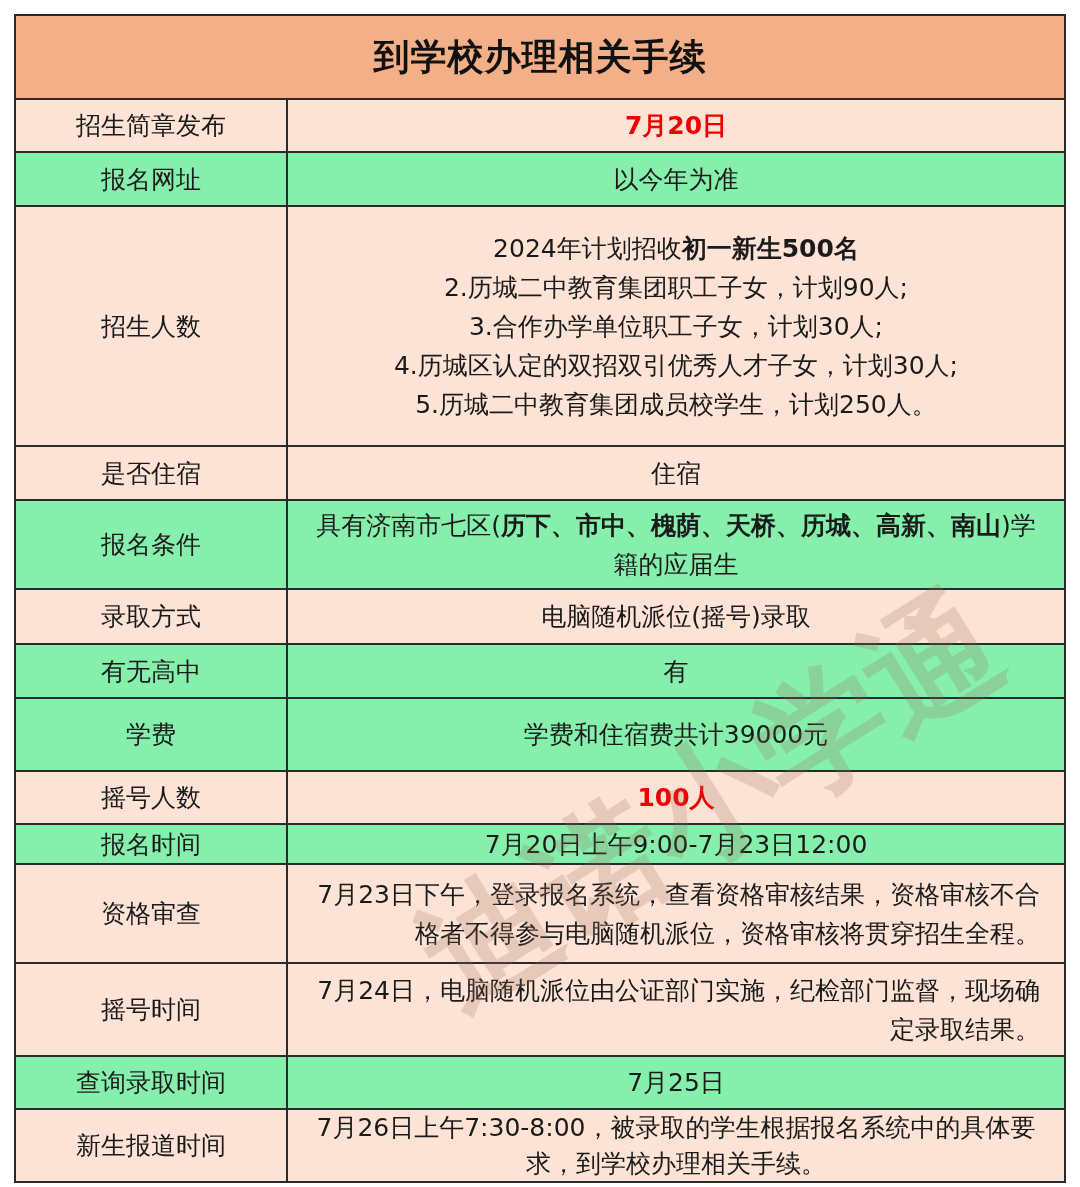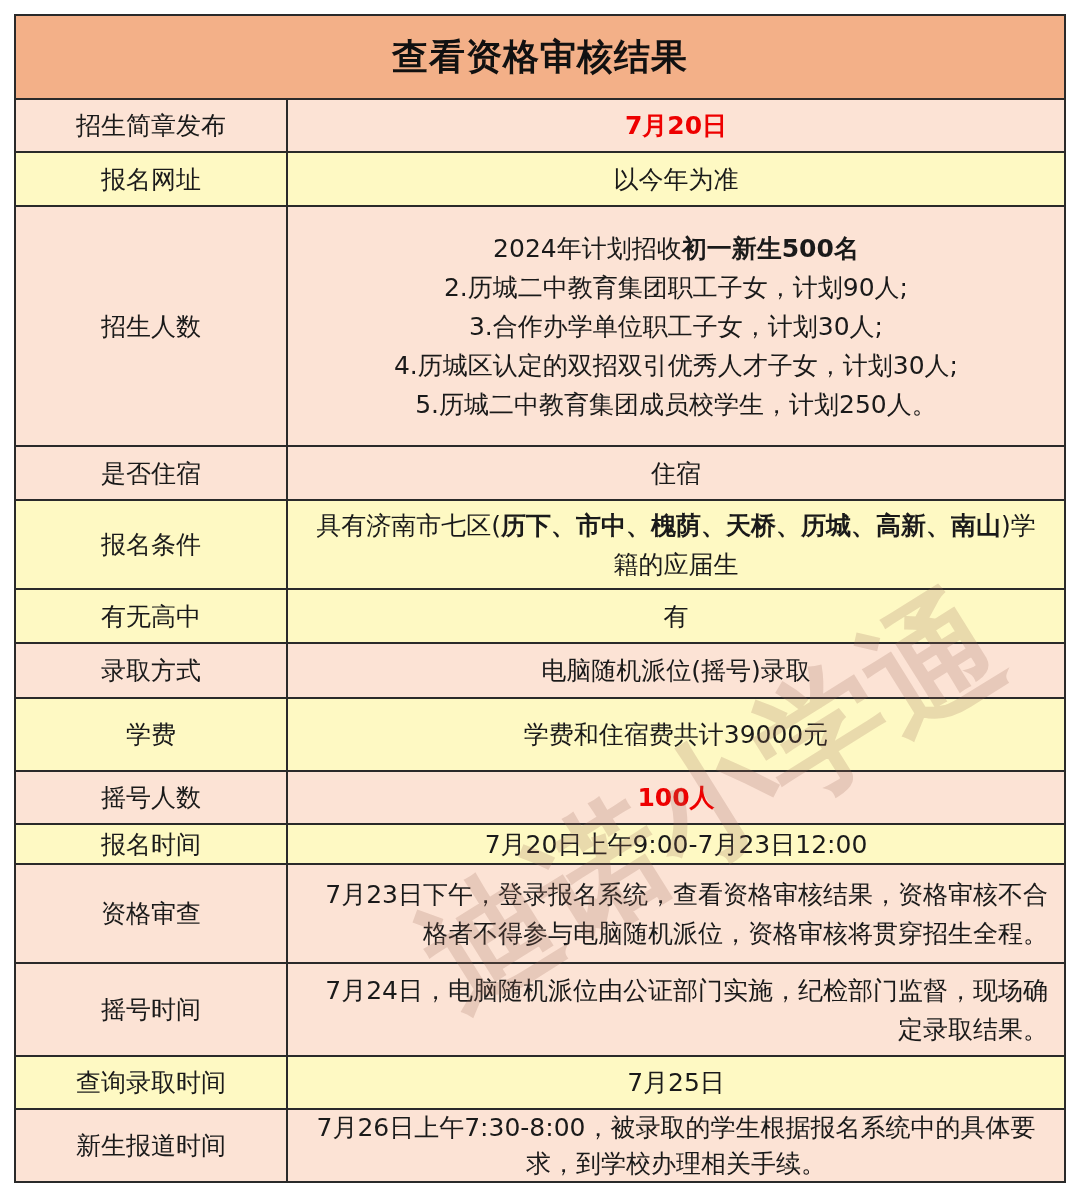--- a/index.html
+++ b/index.html
@@ -6,38 +6,38 @@
   body { width: 1080px; height: 1187px; position: relative; overflow: hidden;
          font-family: "DejaVu Sans", "Liberation Sans", sans-serif; color: #1a1a1a; }
   .table { position: absolute; left: 14px; top: 14px; width: 1052px;
            border: 2px solid #2a2a2a; box-sizing: border-box; }
   .title-row { height: 82px; background: #f3b088; display: flex; align-items: center;
                justify-content: center; border-bottom: 2px solid #2a2a2a; }
   .title-row span { font-size: 36px; font-weight: bold; letter-spacing: 1px; color: #111; }
   .row { display: flex; border-bottom: 2px solid #2a2a2a; box-sizing: border-box; }
   .row:last-child { border-bottom: none; }
   .row.light { background: #fce3d5; }
-  .row.dark { background: #fef9c3; }
+  .row.dark { background: #86efac; }
   .label { width: 272px; flex: 0 0 272px; display: flex; align-items: center; justify-content: center;
            border-right: 2px solid #2a2a2a; font-size: 25px; box-sizing: border-box; text-align: right; }
   .value { flex: 1; display: flex; flex-direction: column; align-items: center; justify-content: center;
-           font-size: 25px; line-height: 39px; text-align: center; padding: 0 16px; box-sizing: border-box; }
+           font-size: 25px; line-height: 39px; text-align: center; padding: 0 24px; box-sizing: border-box; }
   .value.left { align-items: flex-end; text-align: left; }
   .red { color: #ee0000; font-weight: bold; }
   .b { font-weight: bold; }
   .watermark { position: absolute; left: 380px; top: 560px; font-size: 130px; color: rgba(160,110,90,0.22);
                transform: rotate(-32deg); transform-origin: left top; white-space: nowrap; pointer-events: none;
                font-weight: bold; top: 900px; left: 390px; }
 </style>
 </head>
 <body>
 
 <div class="table">
   <div class="title-row">
-    <span>查看资格审核结果</span>
+    <span>到学校办理相关手续</span>
   </div>
 
   <div class="row light" style="height:53px">
     <div class="label">招生简章发布</div>
     <div class="value">
         <span class="red">7月20日</span>
       </div>
   </div>
 
   <div class="row dark" style="height:54px">
@@ -62,28 +62,28 @@
   </div>
 
   <div class="row dark" style="height:89px">
     <div class="label">报名条件</div>
     <div class="value">
       <div><span>具有济南市七区(</span><span class="b">历下、市中、槐荫、天桥、历城、高新、南山</span><span>)学</span></div>
       <div>籍的应届生</div>
     </div>
   </div>
 
+  <div class="row light" style="height:55px">
+    <div class="label">录取方式</div>
+    <div class="value">电脑随机派位(摇号)录取</div>
+  </div>
+
   <div class="row dark" style="height:54px">
     <div class="label">有无高中</div>
     <div class="value">有</div>
-  </div>
-
-  <div class="row light" style="height:55px">
-    <div class="label">录取方式</div>
-    <div class="value">电脑随机派位(摇号)录取</div>
   </div>
 
   <div class="row dark" style="height:73px">
     <div class="label">学费</div>
     <div class="value">学费和住宿费共计39000元</div>
   </div>
 
   <div class="row light" style="height:53px">
     <div class="label">摇号人数</div>
     <div class="value">

